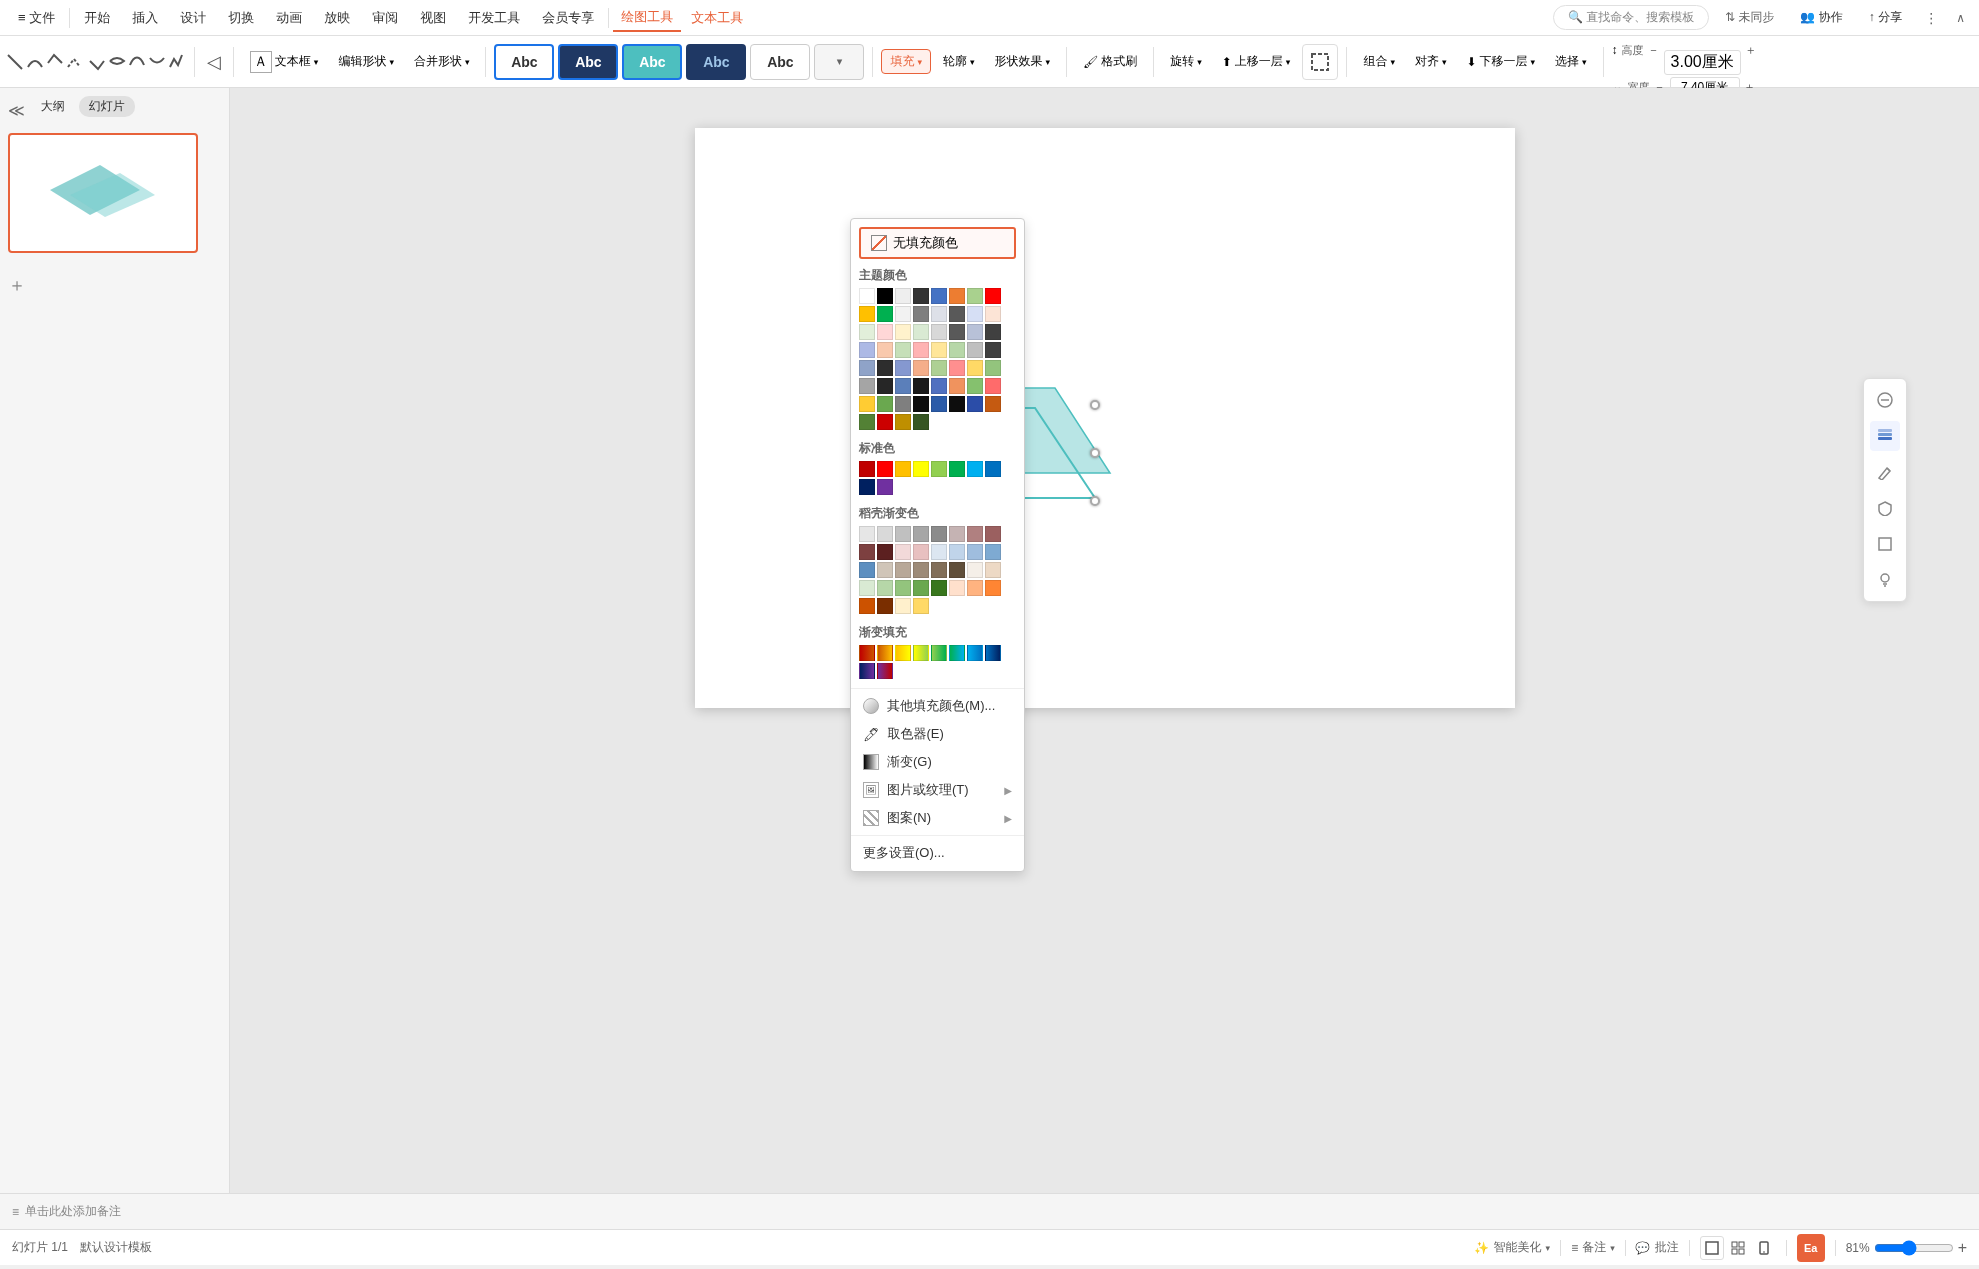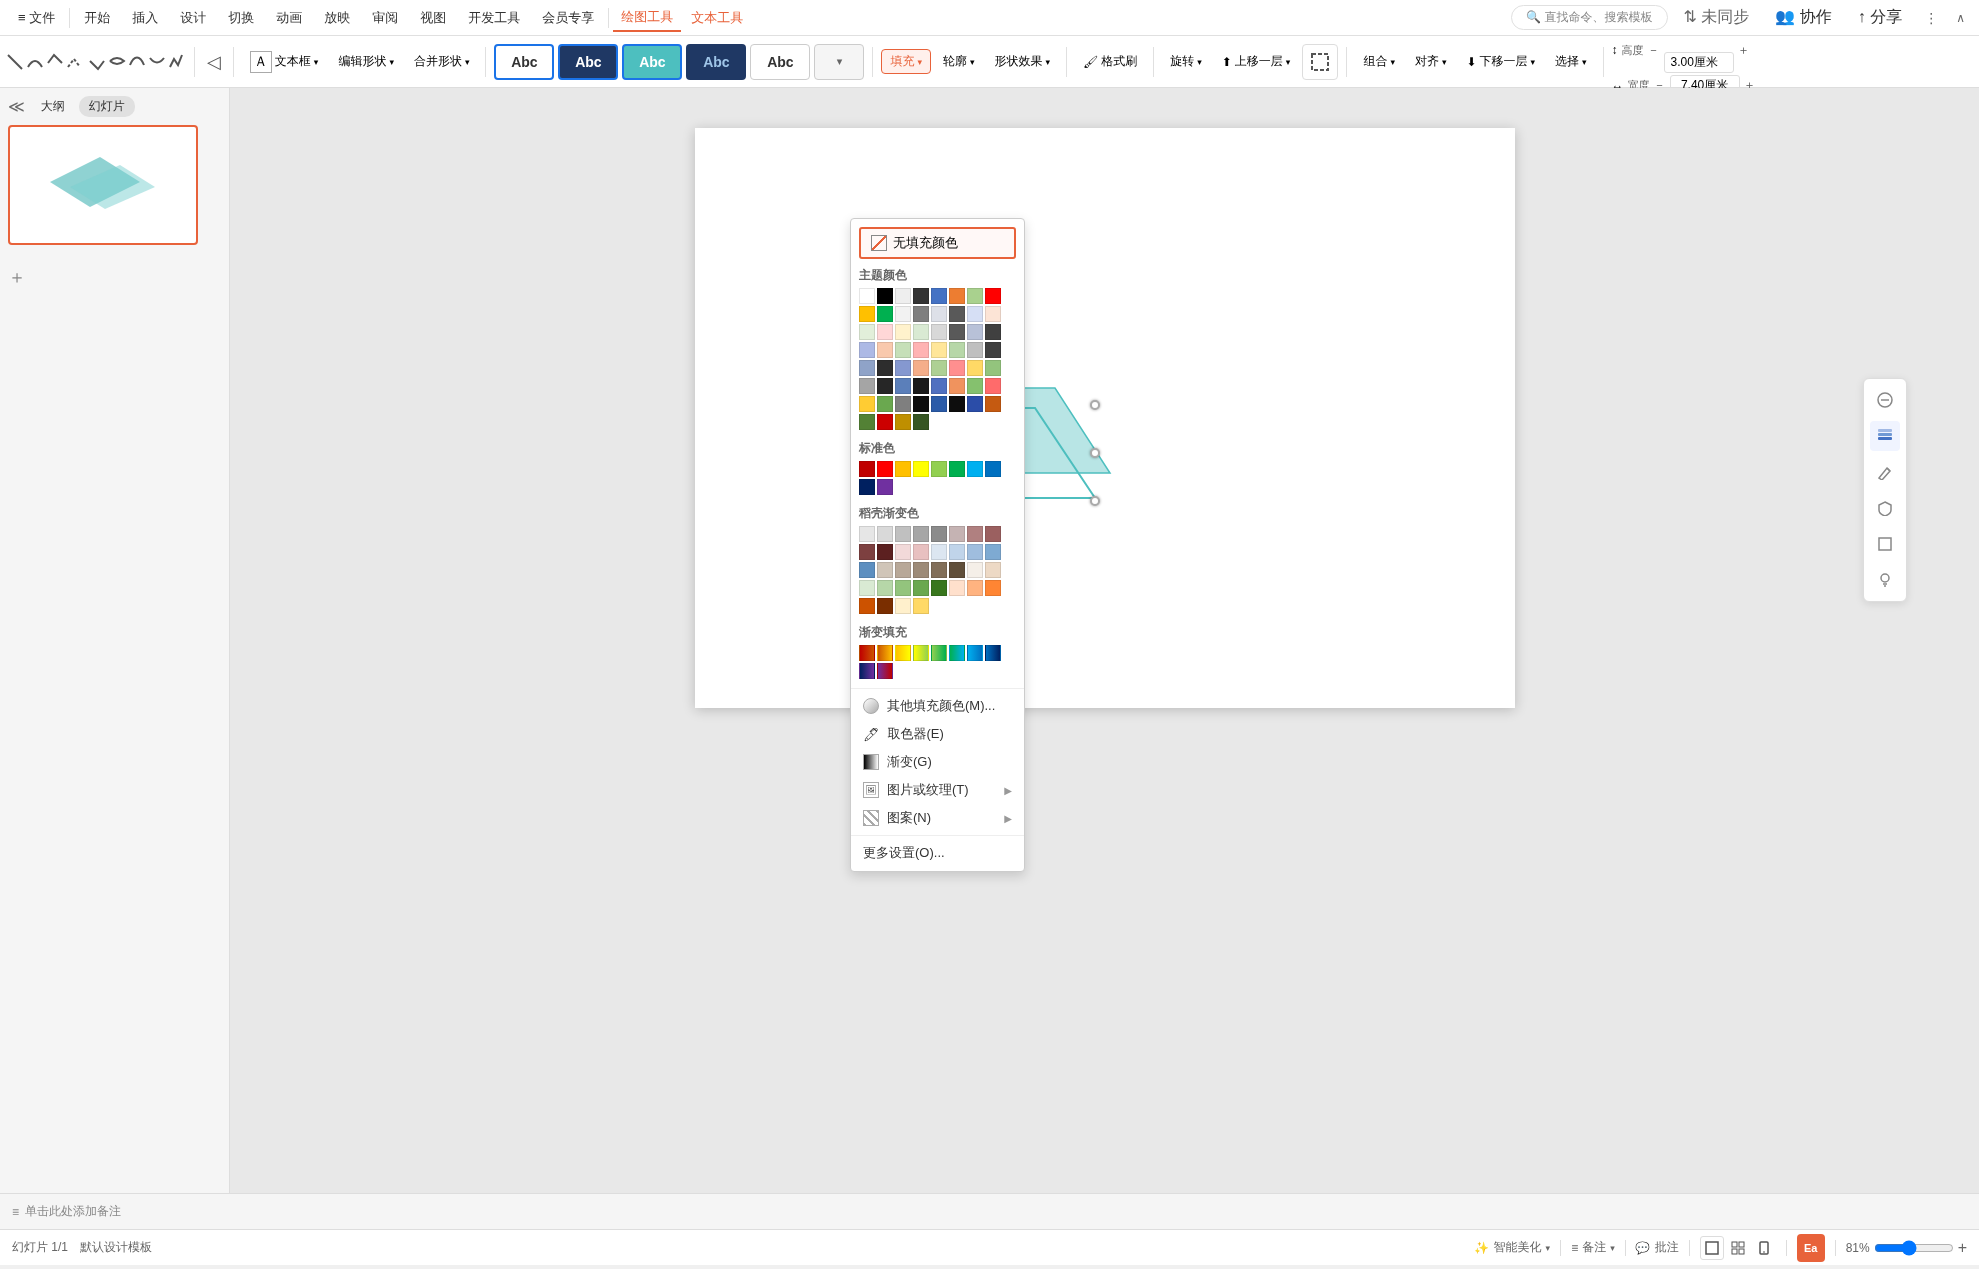--- a/index.html
+++ b/index.html
@@ -36,27 +36,27 @@
     .no-fill-icon { width: 16px; height: 16px; border: 1px solid #888; position: relative; }
     .no-fill-icon::after { content: ''; position: absolute; top: 0; left: 0; width: 100%; height: 100%; background: linear-gradient(to bottom right, transparent calc(50% - 1px), #e8623a calc(50% - 1px), #e8623a calc(50% + 1px), transparent calc(50% + 1px)); }
     .dropdown-divider { height: 1px; background: #eee; margin: 3px 0; }
     .arrow-right { margin-left: auto; font-size: 10px; color: #999; }
 
     
     .status-bar { height: 36px; background: #fff; border-top: 1px solid #ddd; display: flex; align-items: center; padding: 0 12px; gap: 12px; font-size: 12px; color: #666; }
     .status-right { margin-left: auto; display: flex; align-items: center; gap: 10px; }
 
     
-    .slide-tabs { display: flex; gap: 4px; }
+    .slide-tabs { display: flex; gap: 4px; margin-bottom: 8px; }
     .slide-tab { padding: 2px 10px; border-radius: 10px; font-size: 12px; cursor: pointer; color: #333; }
     .slide-tab.active { background: #e0e0e0; }
 
     
     .top-right-toolbar { margin-left: auto; display: flex; align-items: center; gap: 6px; }
-    .top-btn { padding: 3px 10px; border-radius: 4px; cursor: pointer; font-size: 16px; display: flex; align-items: center; gap: 4px; color: #333; }
+    .top-btn { padding: 3px 10px; border-radius: 4px; cursor: pointer; font-size: 12px; display: flex; align-items: center; gap: 4px; color: #333; }
     .sync-btn { color: #666; }
 
     
     .handle { width: 10px; height: 10px; border: 2px solid #fff; background: #fff; border-radius: 50%; position: absolute; cursor: pointer; box-shadow: 0 0 3px rgba(0,0,0,0.4); }
     .handle.yellow { background: #f5c518; border-color: #f5c518; }
     .handle.outline { background: #fff; border-color: #aaa; }
 
     
     .note-bar { height: 36px; background: #f5f5f5; border-top: 1px solid #ddd; display: flex; align-items: center; padding: 0 12px; font-size: 12px; color: #888; cursor: pointer; }
 
@@ -211,21 +211,21 @@
     <span>选择</span>
     <span style="font-size:9px;">▾</span>
   </div>
   <div class="toolbar-divider"></div>
 
   <div style="display:flex;flex-direction:column;gap:2px;">
     <div style="display:flex;align-items:center;gap:4px;">
       <span style="font-size:12px;">↕</span>
       <span style="font-size:11px;color:#666;">高度</span>
       <span style="cursor:pointer;font-size:12px;color:#555;">－</span>
-      <span style="font-size:12px;border:1px solid #ddd;padding:1px 6px;border-radius:3px;min-width:70px;text-align:left;margin-top:24px;">3.00厘米</span>
+      <span style="font-size:16px;border:1px solid #ddd;padding:1px 6px;border-radius:3px;min-width:70px;text-align:center;margin-top:24px;">3.00厘米</span>
       <span style="cursor:pointer;font-size:12px;color:#555;">＋</span>
     </div>
     <div style="display:flex;align-items:center;gap:4px;">
       <span style="font-size:12px;">↔</span>
       <span style="font-size:11px;color:#666;">宽度</span>
       <span style="cursor:pointer;font-size:12px;color:#555;">－</span>
       <span style="font-size:12px;border:1px solid #ddd;padding:1px 6px;border-radius:3px;min-width:70px;text-align:center;">7.40厘米</span>
       <span style="cursor:pointer;font-size:12px;color:#555;">＋</span>
     </div>
   </div>

